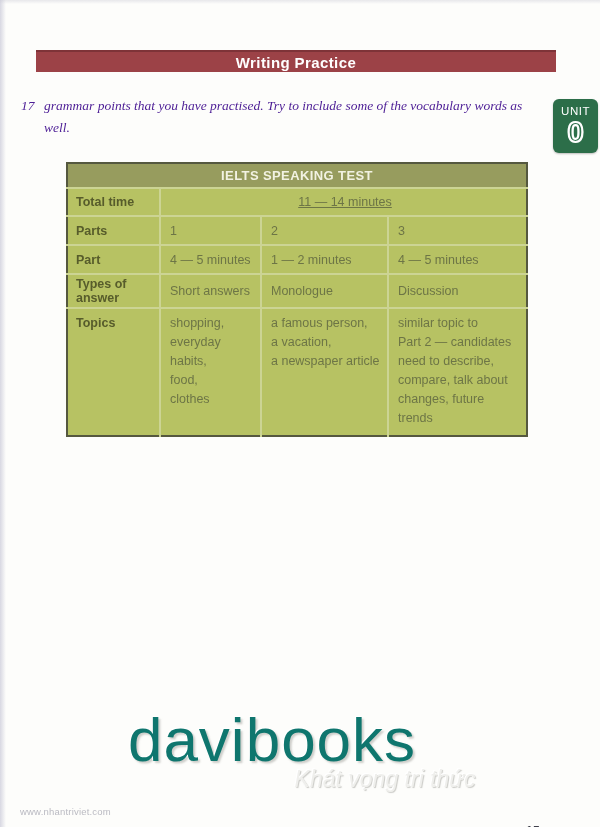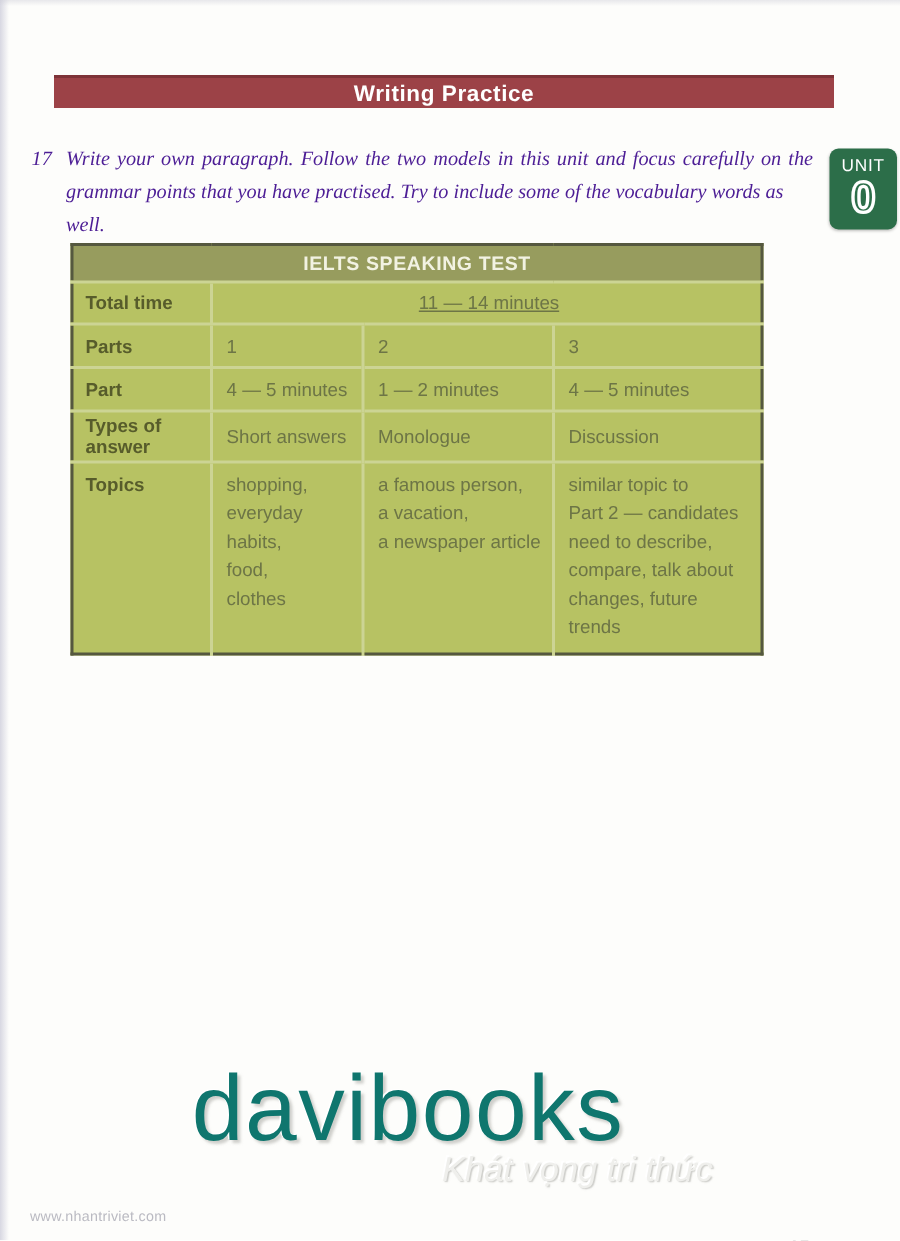--- a/index.html
+++ b/index.html
@@ -45,21 +45,21 @@
     box-shadow:0 1px 2px rgba(0,0,0,0.25);
   }
   .unit-label{ color:#ffffff; font-weight:normal; font-size:11.5px; letter-spacing:0.5px; margin-top:6px; }
   .unit-num{
     font-weight:bold; font-size:29px; line-height:30px; color:#ffffff;
     -webkit-text-stroke:2.2px #ffffff; -webkit-text-fill-color:transparent;
   }
 
   
   .speaking-table{
-    position:absolute; left:47px; top:162px; width:460px;
+    position:absolute; left:66px; top:162px; width:460px;
     border-collapse:collapse; border:2px solid #55583f;
     background:#b7c263; table-layout:fixed;padding-left:48px;
   }
   .speaking-table th{
     background:#979c5e; color:#f2f2e2; font-weight:bold;
     font-size:13px; letter-spacing:0.4px; height:20px; padding:1px 0 2px 0;
   }
   .speaking-table td{
     font-size:12.5px; color:#6d7546; padding:2px 6px 2px 9px;
     border-top:2px solid #ccd494; vertical-align:middle;
@@ -109,21 +109,20 @@
   <div class="edge-left"></div>
   <div class="edge-top"></div>
 
   <div class="section-bar">
     <span class="title">Writing Practice</span>
   </div>
 
   <div class="exercise">
     <span class="ex-num">17</span>
     <div class="ex-body">
-      <div class="ex-line1">Write your own paragraph. Follow the two models in this unit and focus carefully on the</div>
       <div class="ex-line2">grammar points that you have practised. Try to include some of the vocabulary words as well.</div>
     </div>
   </div>
 
   <div class="unit-badge">
     <div class="unit-label">UNIT</div>
     <div class="unit-num">0</div>
   </div>
 
   <table class="speaking-table">

